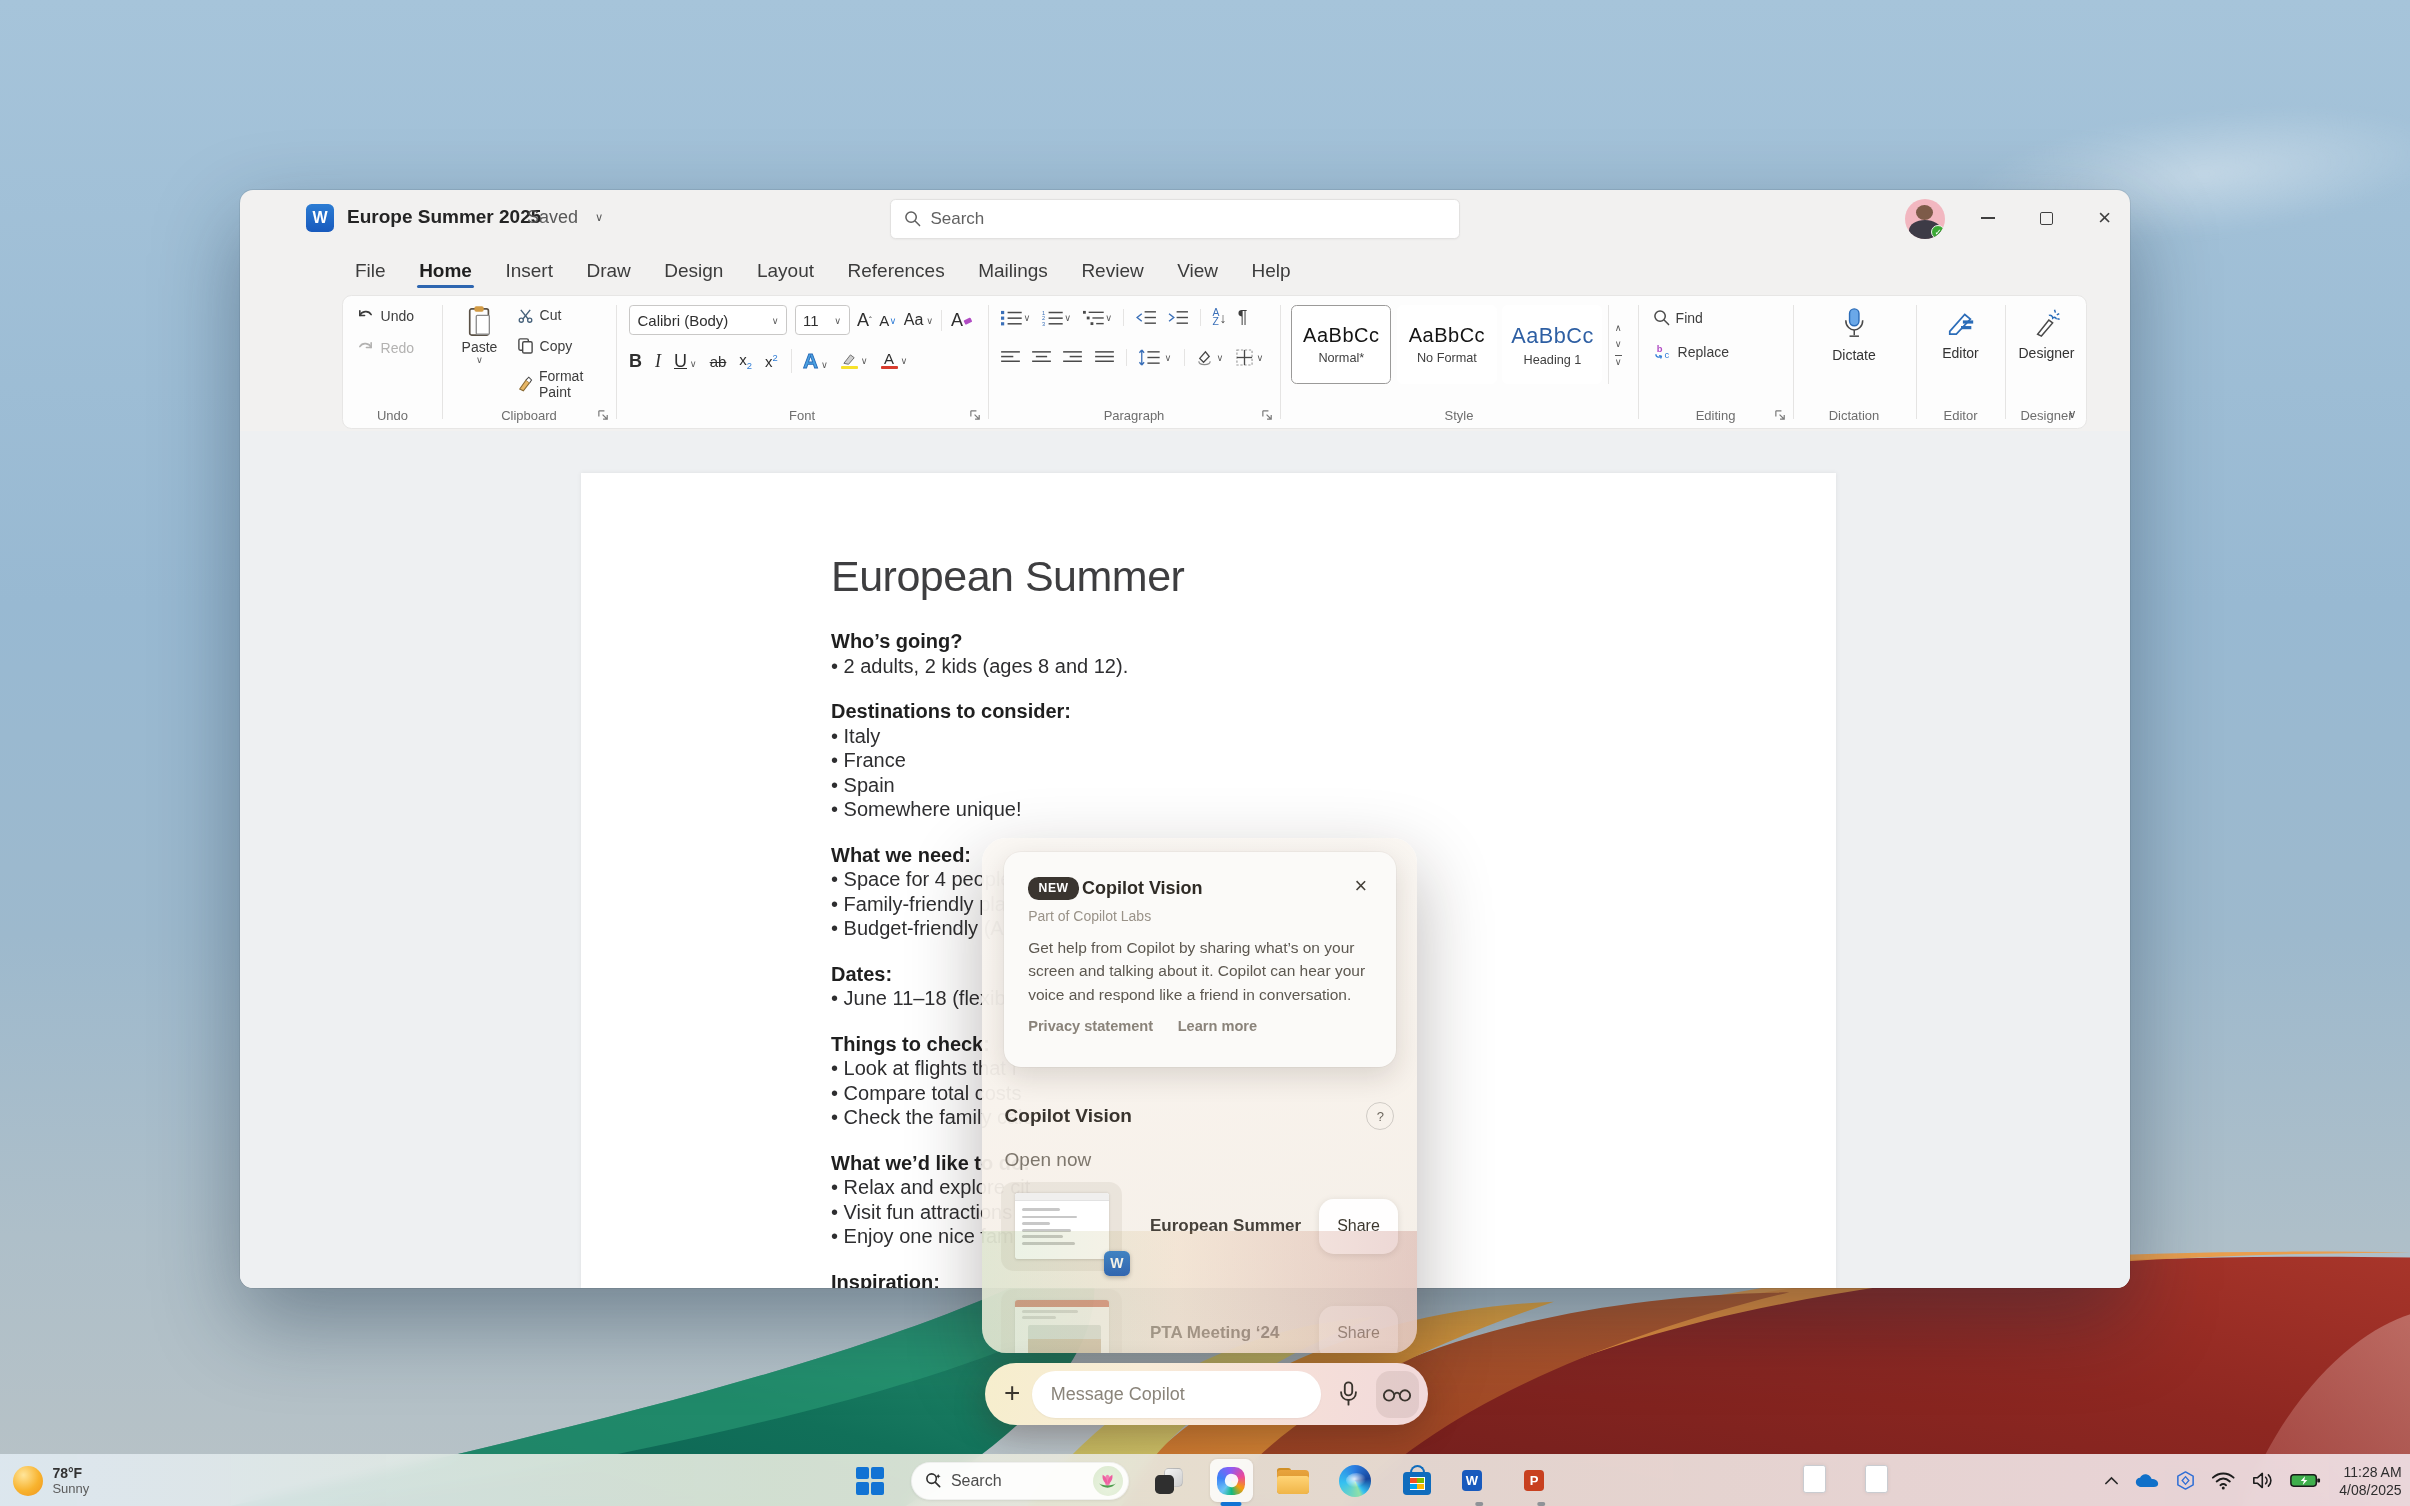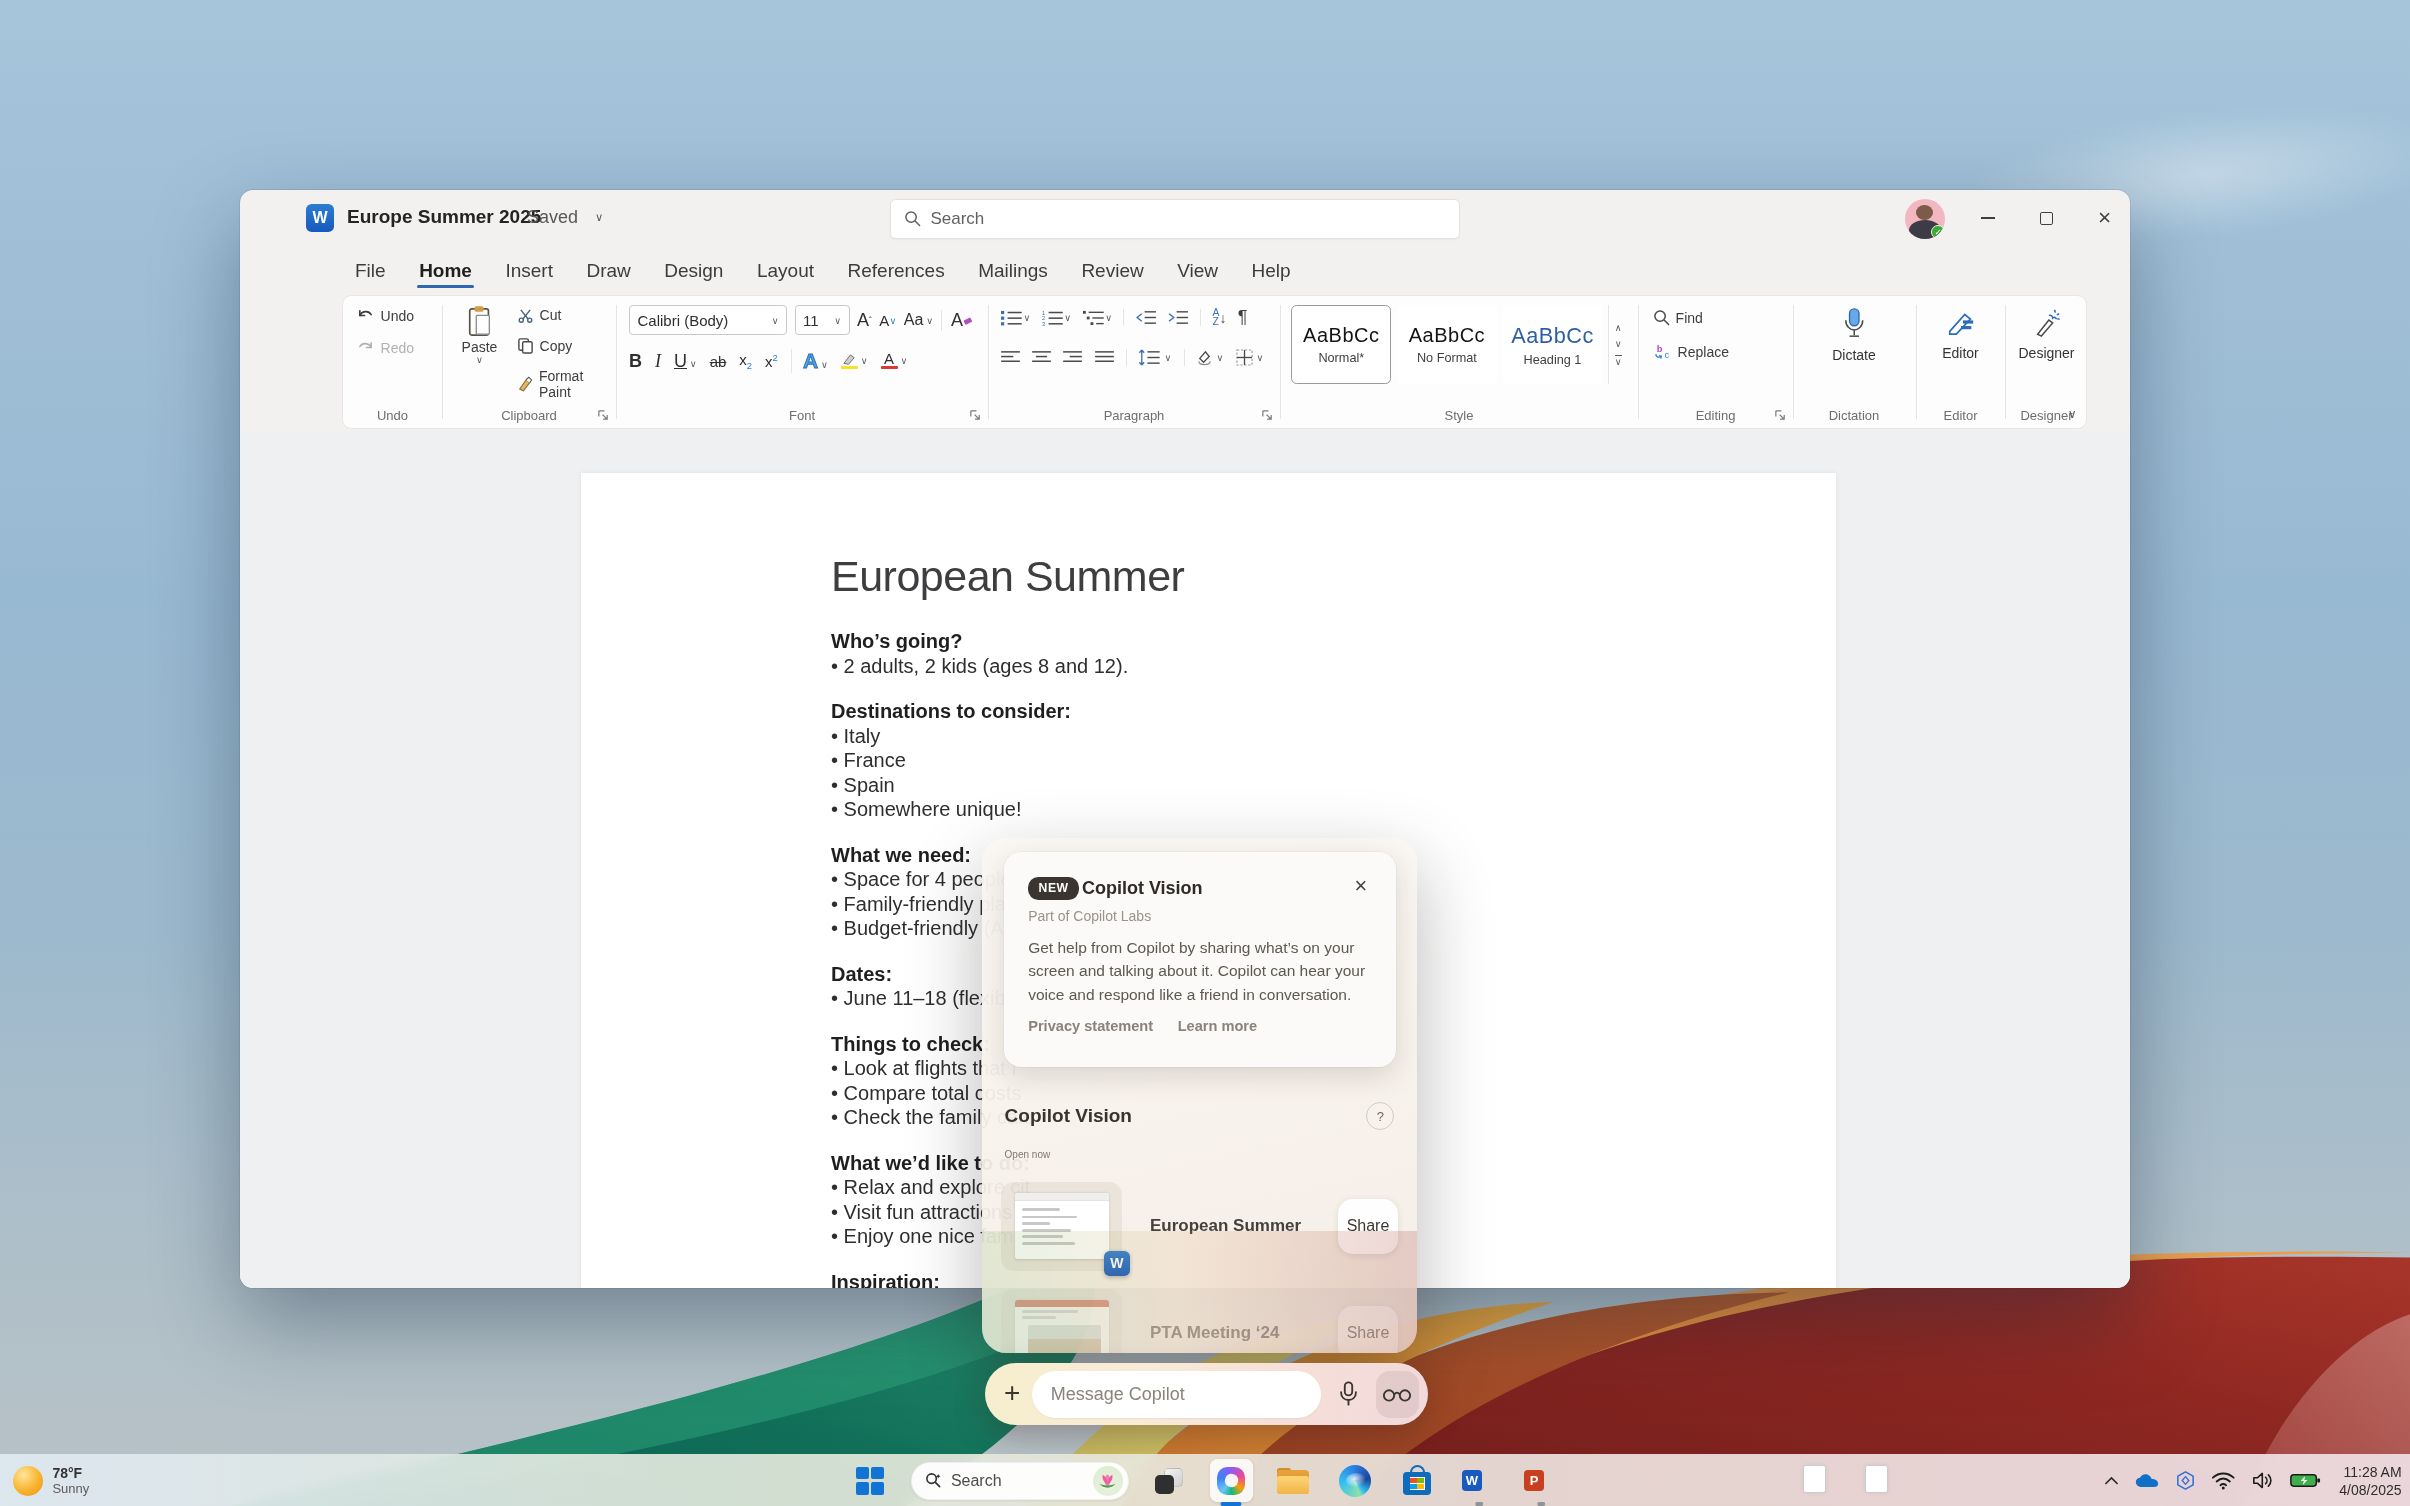--- a/index.html
+++ b/index.html
@@ -143,33 +143,33 @@
   .new-badge { background:#3a3530; color:#fff; font-size:12.2px; font-weight:700; letter-spacing:0.5px; padding:4.7px 10.4px; border-radius:10.4px; }
   .cc-title { font-size:18px; font-weight:700; color:#2f2b26; }
   .cc-close { position:absolute; right:21px; top:17px; font-size:21.7px; font-weight:300; color:#45403a; padding:3.8px 7.5px; }
   .cc-sub { margin-top:8.5px; font-size:14px; color:#999288; }
   .cc-body { margin-top:11.3px; font-size:15.5px; line-height:23.5px; color:#5d5850; }
   .cc-links { margin-top:12.2px; display:flex; gap:24.5px; font-size:14.6px; color:#8a837a; font-weight:600; }
   .cp-sechead { position:absolute; left:22.6px; top:264px; right:22.6px; display:flex; align-items:center; justify-content:space-between; }
   .cp-title { font-size:19px; font-weight:700; color:#38332d; }
   .cp-help { width:28px; height:28px; border-radius:50%; border:1.3px solid rgba(0,0,0,.16); color:#6d675e; font-size:13px;
     display:flex; align-items:center; justify-content:center; }
-  .cp-status { position:absolute; left:22.6px; top:311px; font-size:10px; color:#7e776d; }
+  .cp-status { position:absolute; left:22.6px; top:311px; font-size:19px; color:#7e776d; }
   .cp-row { position:absolute; left:19px; right:19px; height:90px; display:flex; align-items:center; }
   .row1 { top:343px; } .row2 { top:450px; opacity:.5; }
   .thumb-tile { width:121px; height:89px; border-radius:13px; background:rgba(190,180,168,.22); display:flex; align-items:center; justify-content:center; position:relative; }
   .mini-doc { width:94px; height:66px; background:#fff; border-radius:2.8px; box-shadow:0 0.9px 2.8px rgba(0,0,0,.15); position:relative; overflow:hidden; }
   .mini-doc .bar { position:absolute; left:7.5px; height:2.8px; background:#c8c8c8; border-radius:1.9px; }
   .mini-doc .tbar { position:absolute; left:0; right:0; top:0; height:7.5px; background:#f0efee; border-bottom:0.9px solid #e2e2e2; }
   .mini-ppt .tbar { background:#c4492f; height:6.6px; border:none; }
   .mini-ppt .img { position:absolute; left:13px; right:7.5px; top:24.5px; bottom:5.6px; background:linear-gradient(180deg,#cfd8d4 40%,#c3ab8e 40%); border-radius:1.9px; }
   .wbadge { position:absolute; right:-7.5px; bottom:-5.6px; width:25.4px; height:25.4px; border-radius:5.6px; background:linear-gradient(180deg,#2b7cd3,#185abd);
     color:#fff; font-size:14px; font-weight:700; display:flex; align-items:center; justify-content:center; box-shadow:0 1.9px 4.7px rgba(0,0,0,.25); }
   .cp-row .rname { flex:1; margin-left:28px; font-size:17px; font-weight:600; color:#46413a; }
-  .share-btn { width:60px; height:55px; border-radius:15px; background:rgba(255,255,255,.92); box-shadow:0 1.9px 7.5px rgba(0,0,0,.1);
+  .share-btn { width:79px; height:55px; border-radius:15px; background:rgba(255,255,255,.92); box-shadow:0 1.9px 7.5px rgba(0,0,0,.1);
     font-size:16px; color:#3d382f; display:flex; align-items:center; justify-content:center; }
 
   
   .composer { position:absolute; left:985px; top:1363px; width:443px; height:62px; border-radius:31px; z-index:30;
     background:linear-gradient(100deg,#f6eecd 0%,#f8ebd7 35%,#f6e0d8 65%,#f1d9db 100%);
     box-shadow:0 11.3px 32px rgba(60,30,20,.28); display:flex; align-items:center; padding:0 9.4px 0 19px; gap:11.3px; }
   .comp-plus { font-size:28px; font-weight:300; color:#3a352e; line-height:1; padding-bottom:2.8px; }
   .comp-input { flex:1; height:47px; border-radius:23.5px; background:#fff; border:none; outline:none; padding:0 19px;
     font-size:18px; color:#3a352e; font-family:inherit; box-shadow:0 0.9px 1.9px rgba(0,0,0,.05); }
   .comp-input::placeholder { color:#8a847a; }

